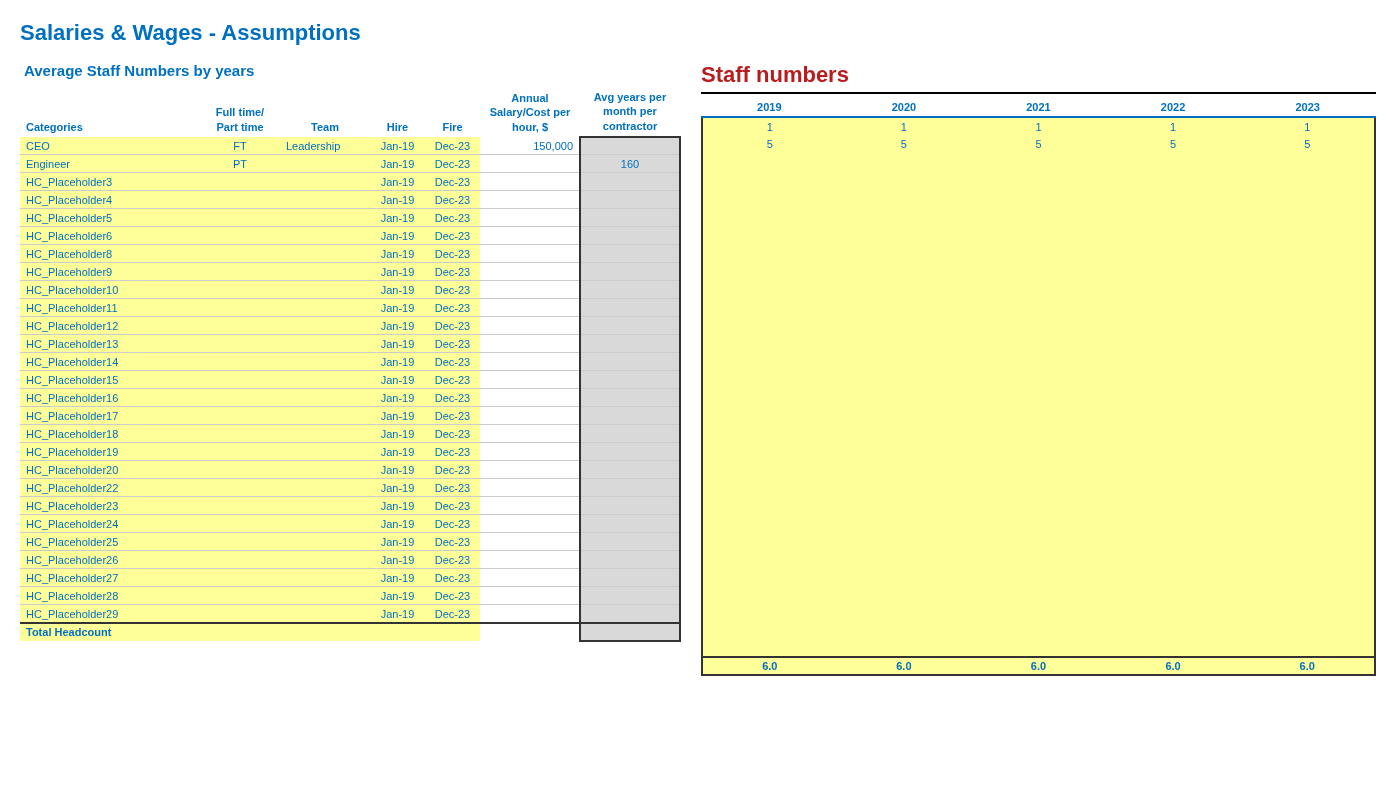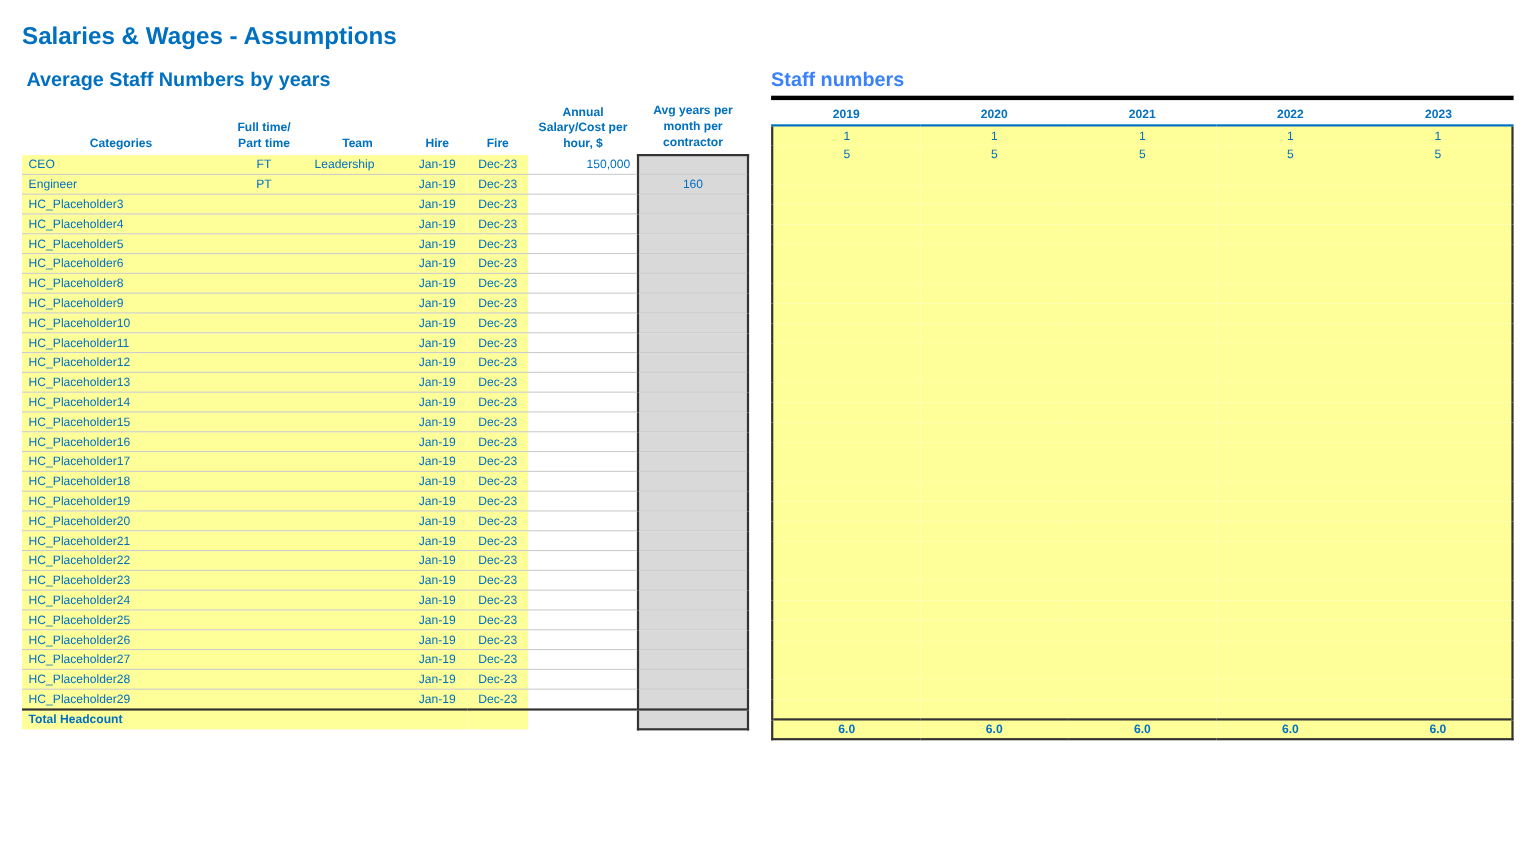--- a/index.html
+++ b/index.html
@@ -22,40 +22,40 @@
       align-items: flex-start;
     }
     .left-section {
       flex: 0 0 auto;
     }
     .right-section {
       flex: 1;
       min-width: 500px;
     }
     h2.section-title {
-      font-size: 18px;
+      font-size: 15px;
       font-weight: bold;
       color: #0070c0;
       margin-bottom: 8px;
       padding-left: 4px;
     }
     table.main-table {
       border-collapse: collapse;
       font-size: 11px;
     }
     table.main-table th {
       color: #0070c0;
       font-weight: bold;
       text-align: center;
       padding: 3px 6px;
       vertical-align: bottom;
       line-height: 1.3;
     }
     table.main-table th.left-align {
-      text-align: center;
+      text-align: left;
     }
     table.main-table td {
       padding: 2px 6px;
       height: 18px;
       color: #0070c0;
     }
     .cat-col { width: 180px; }
     .ft-col { width: 80px; text-align: center; }
     .team-col { width: 90px; text-align: left; }
     .hire-col { width: 55px; text-align: center; }
@@ -91,25 +91,25 @@
     }
     table.staff-table td {
       text-align: center;
       padding: 2px 8px;
       height: 18px;
       color: #0070c0;
       min-width: 70px;
     }
     .staff-yellow { background-color: #ffff99; }
     .staff-title {
-      font-size: 18px;
+      font-size: 22px;
       font-weight: bold;
-      color: #3b82f6;
+      color: #b91c1c;
       margin-bottom: 4px;
-      border-bottom: 4px solid #000000;
+      border-bottom: 2px solid #000000;
       padding-bottom: 4px;
     }
     .staff-footer-row td {
       font-weight: bold;
       color: #0070c0;
       border-top: 2px solid #333;
       padding-top: 4px;
     }
   </style>
 </head>
@@ -299,29 +299,20 @@
           <tr class="data-row">
             <td class="cat-col cell-yellow">HC_Placeholder20</td>
             <td class="ft-col cell-yellow" style="text-align: center;"></td>
             <td class="team-col cell-yellow"></td>
             <td class="hire-col cell-yellow" style="text-align: center;">Jan-19</td>
             <td class="fire-col cell-yellow" style="text-align: center;">Dec-23</td>
             <td class="salary-col cell-white" style="text-align: right;"></td>
             <td class="avghrs-col cell-grey" style="text-align: center; border-left: 2px solid rgb(51, 51, 51); border-right: 2px solid rgb(51, 51, 51);"></td>
           </tr>
           <tr class="data-row">
-            <td class="cat-col cell-yellow">HC_Placeholder21</td>
-            <td class="ft-col cell-yellow" style="text-align: center;"></td>
-            <td class="team-col cell-yellow"></td>
-            <td class="hire-col cell-yellow" style="text-align: center;">Jan-19</td>
-            <td class="fire-col cell-yellow" style="text-align: center;">Dec-23</td>
-            <td class="salary-col cell-white" style="text-align: right;"></td>
-            <td class="avghrs-col cell-grey" style="text-align: center; border-left: 2px solid rgb(51, 51, 51); border-right: 2px solid rgb(51, 51, 51);"></td>
-          </tr>
-          <tr class="data-row">
             <td class="cat-col cell-yellow">HC_Placeholder22</td>
             <td class="ft-col cell-yellow" style="text-align: center;"></td>
             <td class="team-col cell-yellow"></td>
             <td class="hire-col cell-yellow" style="text-align: center;">Jan-19</td>
             <td class="fire-col cell-yellow" style="text-align: center;">Dec-23</td>
             <td class="salary-col cell-white" style="text-align: right;"></td>
             <td class="avghrs-col cell-grey" style="text-align: center; border-left: 2px solid rgb(51, 51, 51); border-right: 2px solid rgb(51, 51, 51);"></td>
           </tr>
           <tr class="data-row">
             <td class="cat-col cell-yellow">HC_Placeholder23</td>

